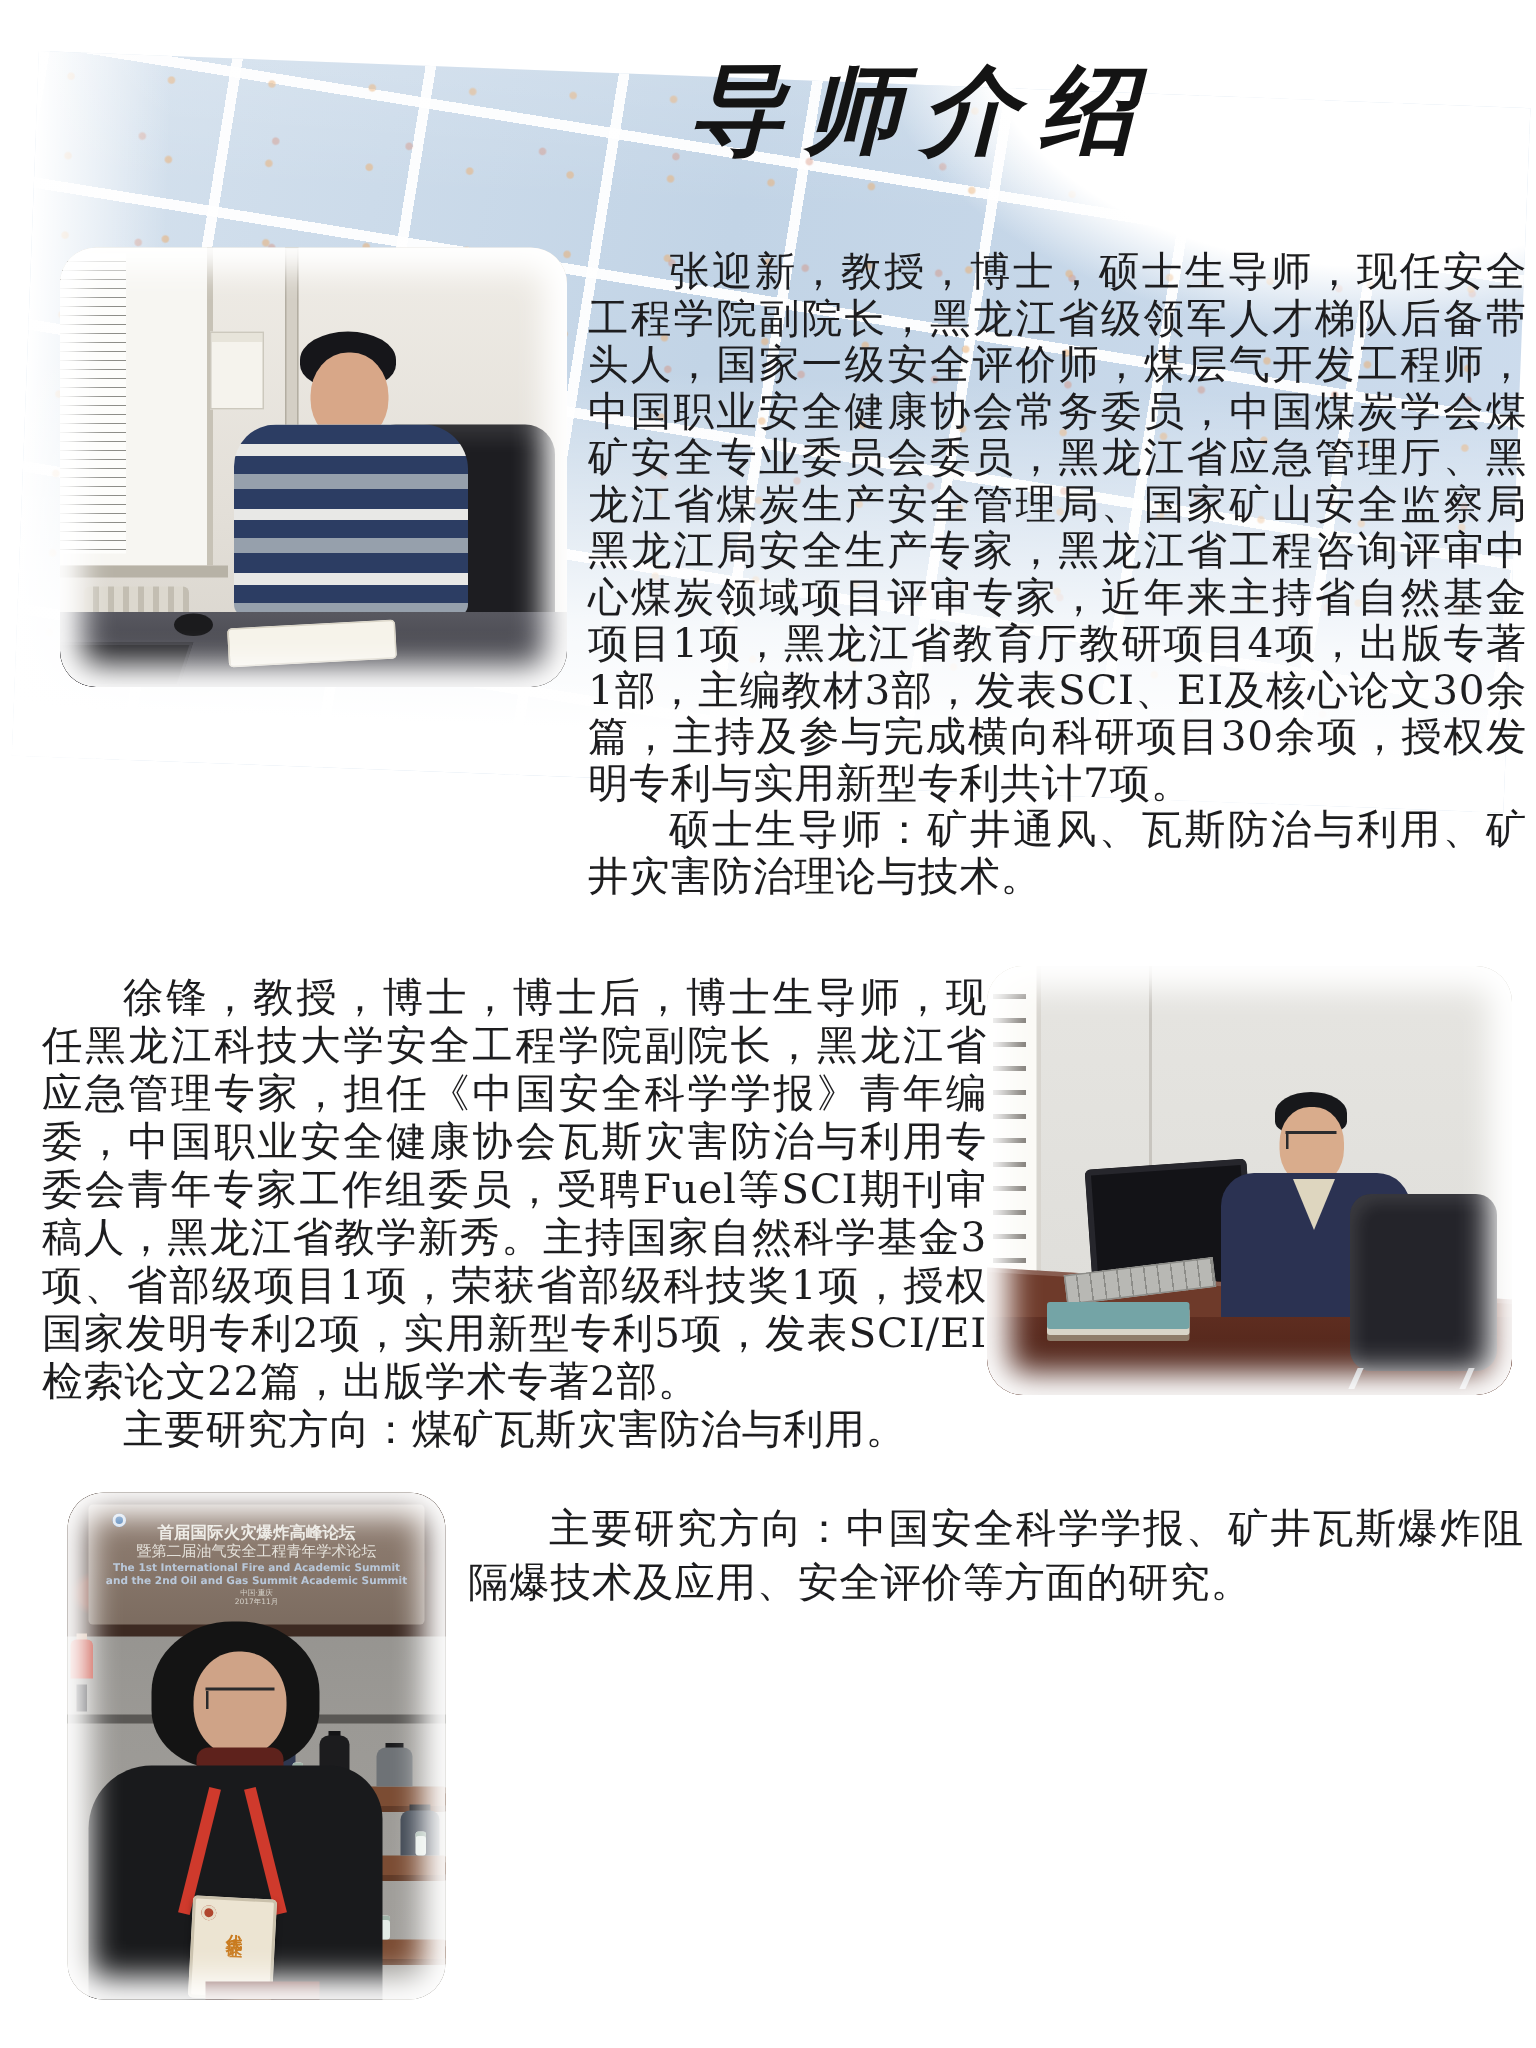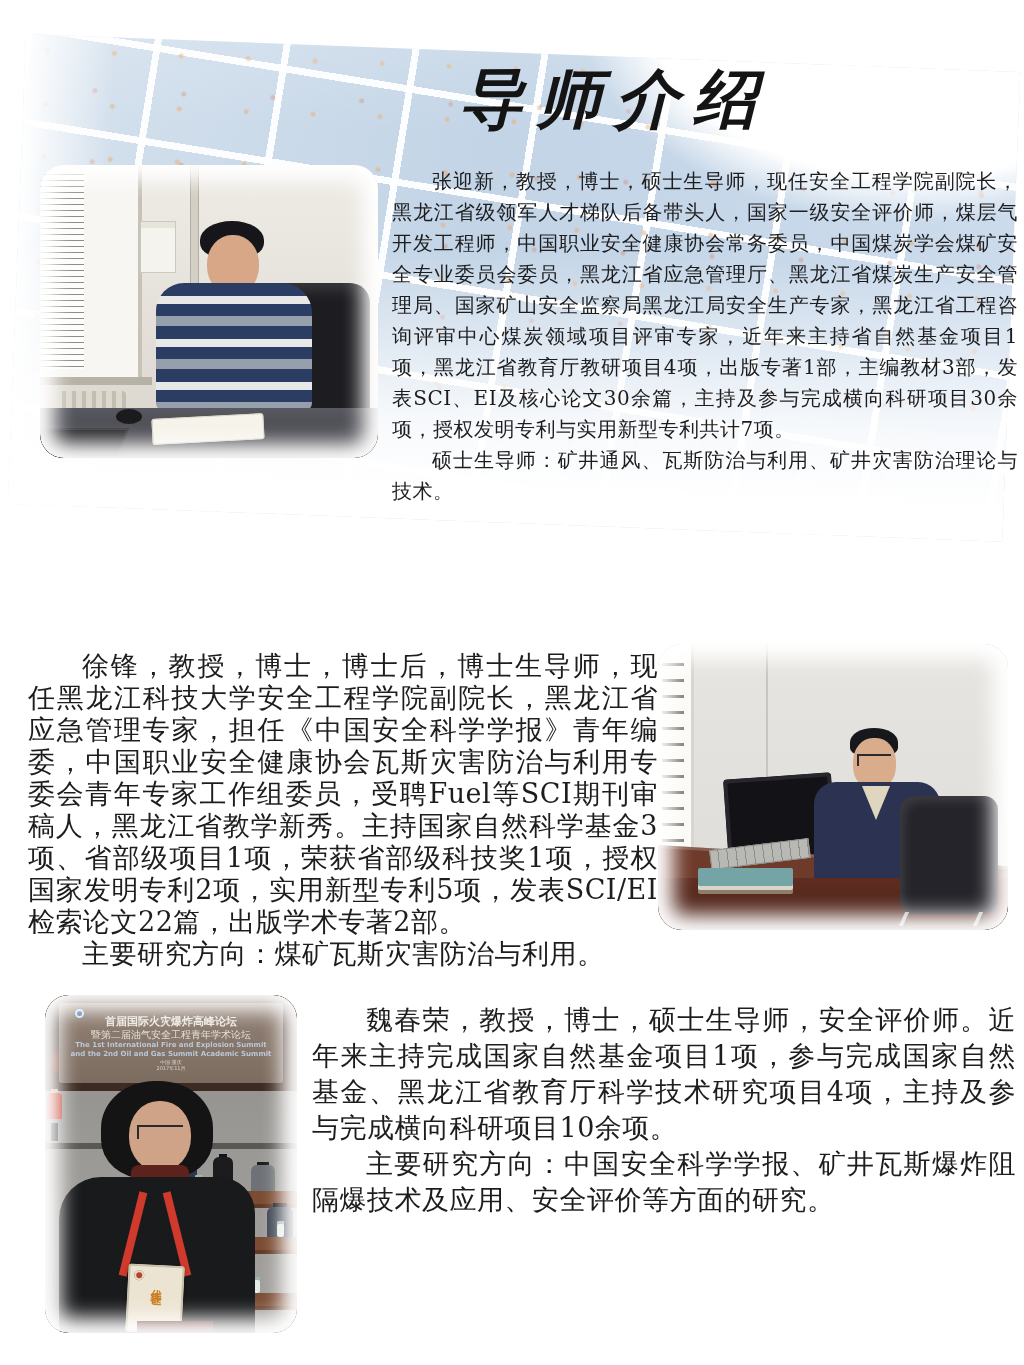--- a/index.html
+++ b/index.html
@@ -16,27 +16,27 @@
       repeating-linear-gradient(97deg, rgba(255,255,255,.95) 0 7px, rgba(255,255,255,0) 7px 128px),
       repeating-linear-gradient(7deg, rgba(255,255,255,.95) 0 7px, rgba(255,255,255,0) 7px 94px),
       linear-gradient(100deg,#d6e2ee 0%,#c2d4e6 45%,#cddced 100%);
     background-size:67px 53px,89px 71px,auto,auto,auto;}
   .fade{position:absolute;inset:0;pointer-events:none;}
   .f-left{background:linear-gradient(90deg,#fff 0,rgba(255,255,255,0) 9%);}
   .f-tr{background:radial-gradient(ellipse 430px 270px at 88% -10%,#fff 58%,rgba(255,255,255,0) 75%);}
   .f-bottom{background:linear-gradient(180deg,rgba(255,255,255,.15) 0,rgba(255,255,255,0) 18%,rgba(255,255,255,0) 42%,rgba(255,255,255,.85) 78%,#fff 93%);}
 
   
-  .title{position:absolute;left:390px;top:56px;width:450px;text-align:center;z-index:5;
+  .title{position:absolute;left:390px;top:30px;width:450px;text-align:center;z-index:5;
          font-size:64px;font-weight:bold;font-style:italic;letter-spacing:14px;color:#141414;}
 
   
   .textcol{position:absolute;z-index:4;text-align:justify;text-justify:inter-character;}
   .textcol p{margin:0;text-indent:2em;}
-  .col1{left:392px;top:166px;width:626px;font-size:20px;line-height:31px;letter-spacing:.5px;}
+  .col1{left:392px;top:166px;width:626px;font-size:27px;line-height:31px;letter-spacing:.5px;}
   .col2{left:28px;top:650px;width:630px;font-size:27px;line-height:32px;letter-spacing:.5px;}
   .col3{left:312px;top:1002px;width:704px;font-size:27px;line-height:36px;letter-spacing:.5px;}
 
   
   .photo{position:absolute;z-index:6;border-radius:24px;overflow:hidden;background:#e8e6e0;}
   .photo::after{content:"";position:absolute;inset:0;border-radius:24px;
     box-shadow:inset 0 0 20px 15px #fff;pointer-events:none;z-index:40;}
   .photo *{position:absolute;}
 
   
@@ -206,21 +206,21 @@
     <div class="p2-chair"></div>
     <div class="p2-chairlegs"></div>
   </div>
 
   <div class="photo photo3">
     <div class="p3-hall"></div>
     <div class="p3-bannerbg"></div>
     <div class="p3-panel">
       <span class="bn-cn1">首届国际火灾爆炸高峰论坛</span>
       <span class="bn-cn2">暨第二届油气安全工程青年学术论坛</span>
-      <span class="bn-en">The 1st International Fire and Explosion Summit</span>
+      <span class="bn-en">The 1st International Fire and Academic Summit</span>
       <span class="bn-en">and the 2nd Oil and Gas Summit Academic Summit</span>
       <span class="bn-sm">中国·重庆</span>
       <span class="bn-sm">2017年11月</span>
     </div>
     <div class="p3-logo"></div>
     <div class="p3-stage"></div>
     <div class="p3-redperson"></div>
     <div class="p3-table t1"></div>
     <div class="p3-table t2"></div>
     <div class="p3-table t3"></div>
@@ -238,17 +238,16 @@
     <div class="p3-jacket"></div>
     <div class="p3-lan-l"></div>
     <div class="p3-lan-r"></div>
     <div class="p3-badge">
       <div class="p3-badgelogo"></div>
       <div class="p3-badgetext">代表证</div>
     </div>
     <div class="p3-skirt"></div>
   </div>
   <div class="textcol col3">
-    <p>魏春荣，教授，博士，硕士生导师，安全评价师。近年来主持完成国家自然基金项目1项，参与完成国家自然基金、黑龙江省教育厅科学技术研究项目4项，主持及参与完成横向科研项目10余项。</p>
     <p>主要研究方向：中国安全科学学报、矿井瓦斯爆炸阻隔爆技术及应用、安全评价等方面的研究。</p>
   </div>
 
 </div>
 
 </body></html>

